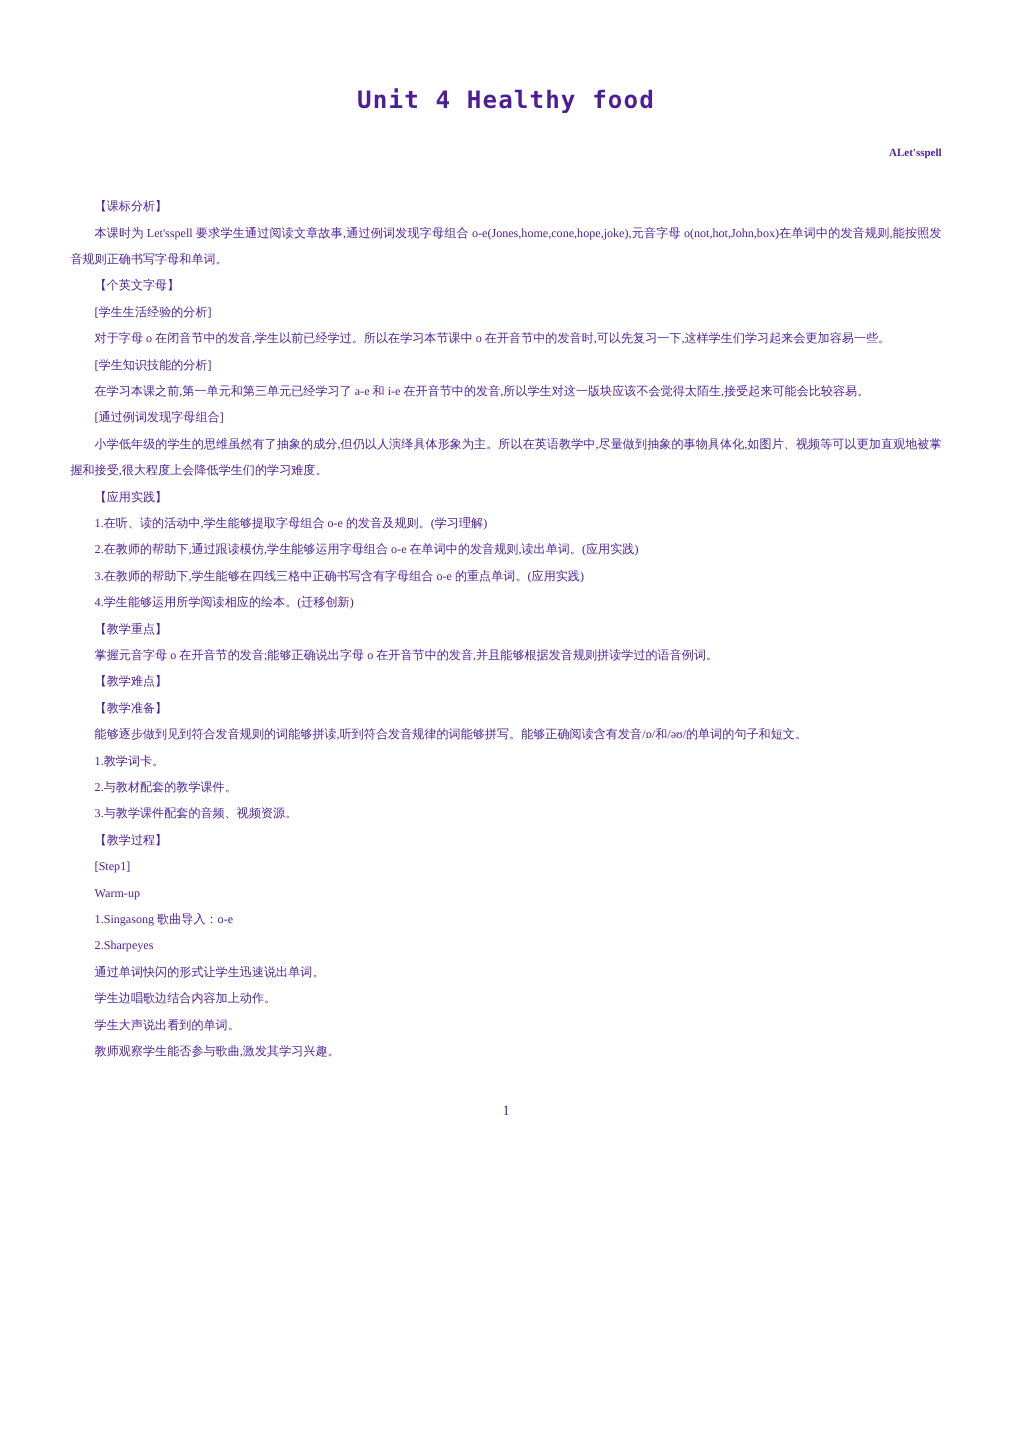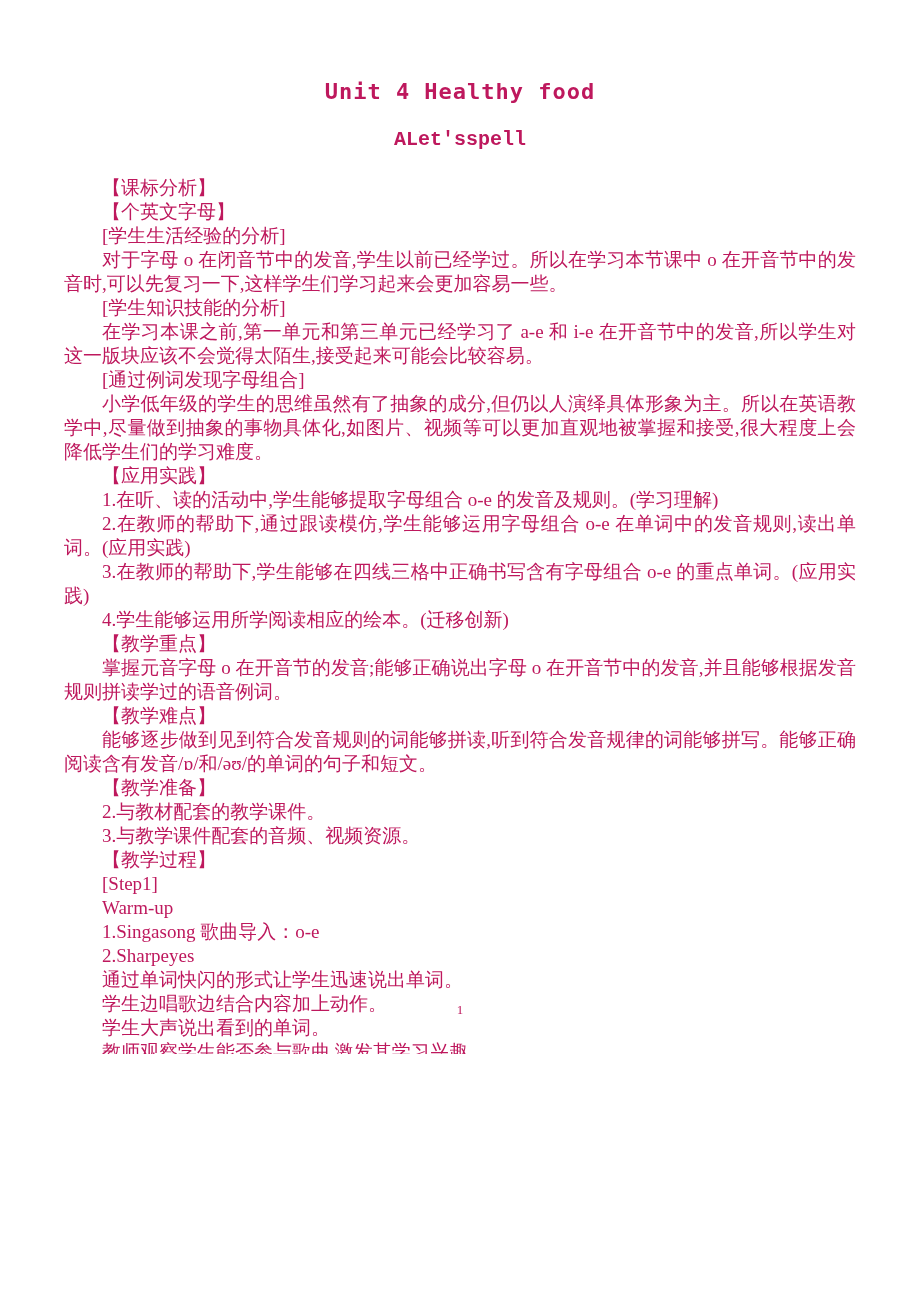--- a/index.html
+++ b/index.html
@@ -2,47 +2,47 @@
 <html><head>
 <meta charset="utf-8">
 <style>
   html, body { margin: 0; padding: 0; background: #ffffff; }
   .page {
     position: relative;
     width: 920px;
     height: 1054px;
     margin: 0 auto;
     background: #ffffff;
-    color: #be185d;
+    color: #4c1d95;
     font-family: "Liberation Serif", "DejaVu Serif", serif;
     overflow: hidden;
   }
   .content {
     padding: 78px 64px 0 64px;
   }
   .doc-title {
     margin: 0 0 24px 0;
     text-align: center;
     font-family: "DejaVu Sans Mono", "Liberation Mono", monospace;
     font-size: 22px;
     font-weight: bold;
     letter-spacing: 1px;
     line-height: 28px;
   }
   .doc-subtitle {
     margin: 0 0 26px 0;
-    text-align: center;
-    font-family: Liberation Mono, monospace;
-    font-size: 20px;
+    text-align: right;
+    font-family: Liberation Serif, serif;
+    font-size: 10px;
     font-weight: bold;
     line-height: 20px;
   }
   .para {
     margin: 0;
-    font-size: 19px;
+    font-size: 11px;
     line-height: 24px;
     text-indent: 2em;
     text-align: justify;
     word-break: break-word;
   }
   .page-number {
     position: absolute;
     left: 0;
     right: 0;
     bottom: 36px;
@@ -53,37 +53,39 @@
 </style>
 </head>
 <body>
 
 <div class="page">
   <div class="content">
     <h1 class="doc-title">Unit 4 Healthy food</h1>
     <h2 class="doc-subtitle">ALet'sspell</h2>
     <div>
         <p class="para header">【课标分析】</p>
+        <p class="para body">本课时为 Let'sspell 要求学生通过阅读文章故事,通过例词发现字母组合 o-e(Jones,home,cone,hope,joke),元音字母 o(not,hot,John,box)在单词中的发音规则,能按照发音规则正确书写字母和单词。</p>
         <p class="para header">【个英文字母】</p>
         <p class="para subheader">[学生生活经验的分析]</p>
         <p class="para body">对于字母 o 在闭音节中的发音,学生以前已经学过。所以在学习本节课中 o 在开音节中的发音时,可以先复习一下,这样学生们学习起来会更加容易一些。</p>
         <p class="para subheader">[学生知识技能的分析]</p>
         <p class="para body">在学习本课之前,第一单元和第三单元已经学习了 a-e 和 i-e 在开音节中的发音,所以学生对这一版块应该不会觉得太陌生,接受起来可能会比较容易。</p>
         <p class="para subheader">[通过例词发现字母组合]</p>
         <p class="para body">小学低年级的学生的思维虽然有了抽象的成分,但仍以人演绎具体形象为主。所以在英语教学中,尽量做到抽象的事物具体化,如图片、视频等可以更加直观地被掌握和接受,很大程度上会降低学生们的学习难度。</p>
         <p class="para header">【应用实践】</p>
         <p class="para body">1.在听、读的活动中,学生能够提取字母组合 o-e 的发音及规则。(学习理解)</p>
         <p class="para body">2.在教师的帮助下,通过跟读模仿,学生能够运用字母组合 o-e 在单词中的发音规则,读出单词。(应用实践)</p>
         <p class="para body">3.在教师的帮助下,学生能够在四线三格中正确书写含有字母组合 o-e 的重点单词。(应用实践)</p>
         <p class="para body">4.学生能够运用所学阅读相应的绘本。(迁移创新)</p>
         <p class="para header">【教学重点】</p>
         <p class="para body">掌握元音字母 o 在开音节的发音;能够正确说出字母 o 在开音节中的发音,并且能够根据发音规则拼读学过的语音例词。</p>
         <p class="para header">【教学难点】</p>
+        <p class="para header">【教学准备】</p>
         <p class="para body">能够逐步做到见到符合发音规则的词能够拼读,听到符合发音规律的词能够拼写。能够正确阅读含有发音/ɒ/和/əʊ/的单词的句子和短文。</p>
-        <p class="para header">【教学准备】</p>
+        <p class="para body">1.教学词卡。</p>
         <p class="para body">2.与教材配套的教学课件。</p>
         <p class="para body">3.与教学课件配套的音频、视频资源。</p>
         <p class="para header">【教学过程】</p>
         <p class="para subheader">[Step1]</p>
         <p class="para line">Warm-up</p>
         <p class="para line">1.Singasong 歌曲导入：o-e</p>
         <p class="para line">2.Sharpeyes</p>
         <p class="para line">通过单词快闪的形式让学生迅速说出单词。</p>
         <p class="para line">学生边唱歌边结合内容加上动作。</p>
         <p class="para line">学生大声说出看到的单词。</p>

